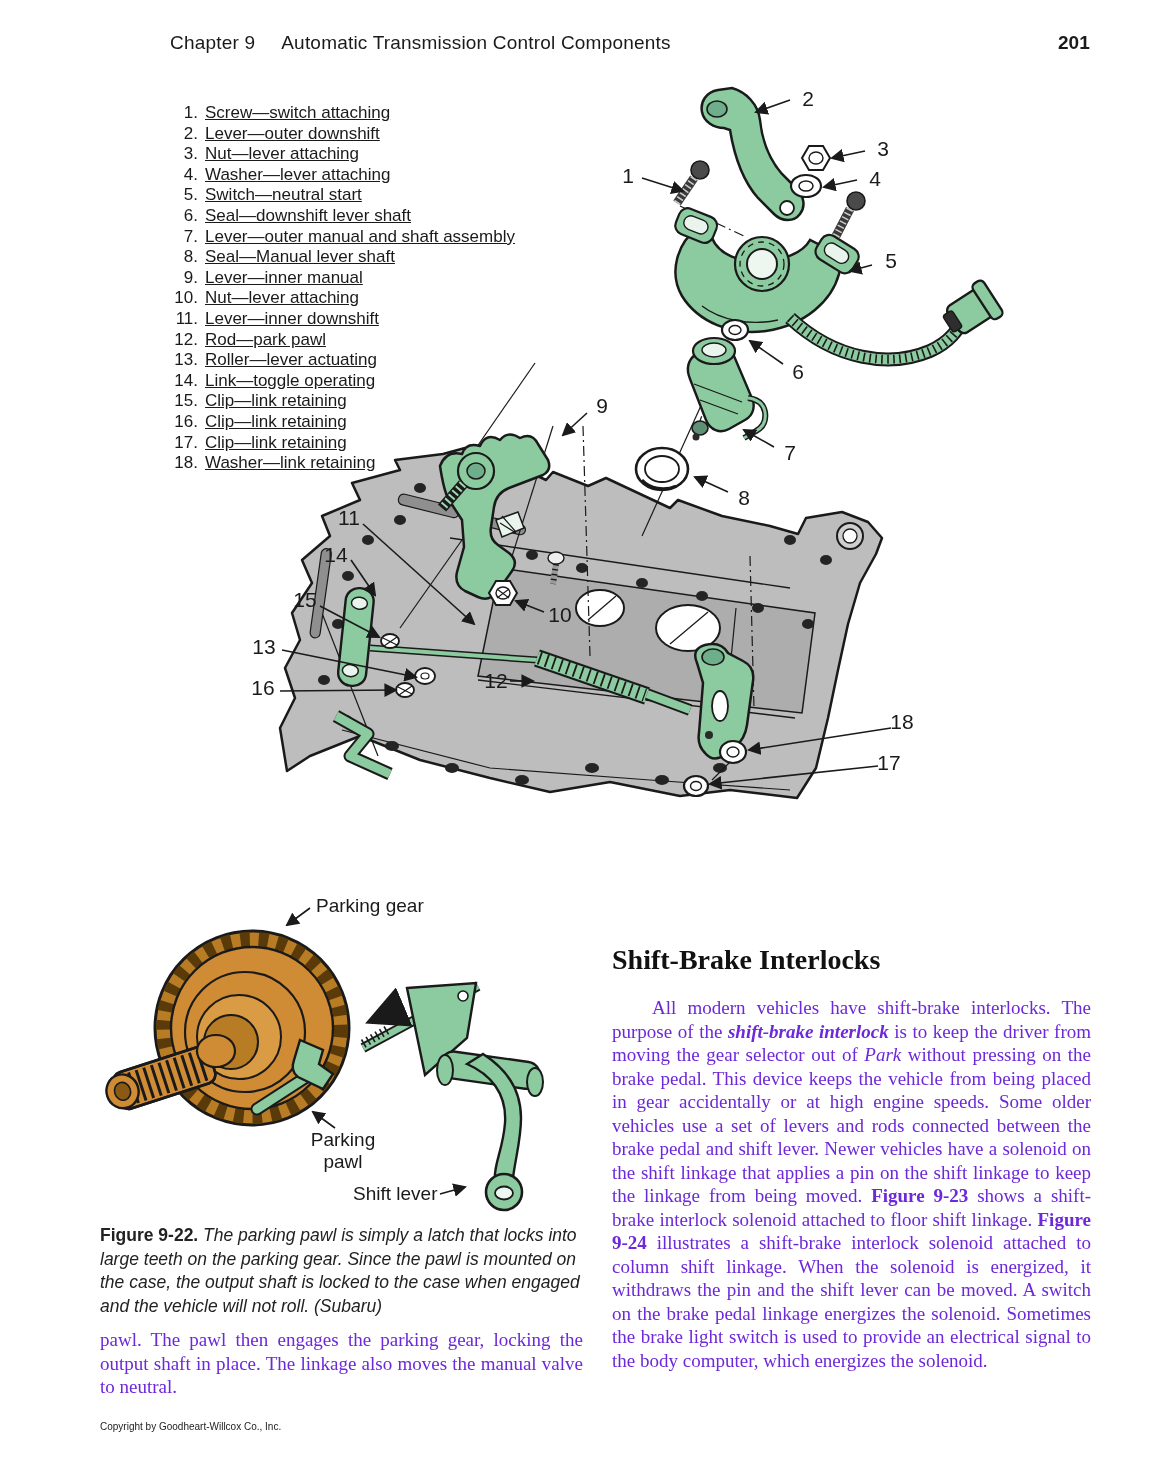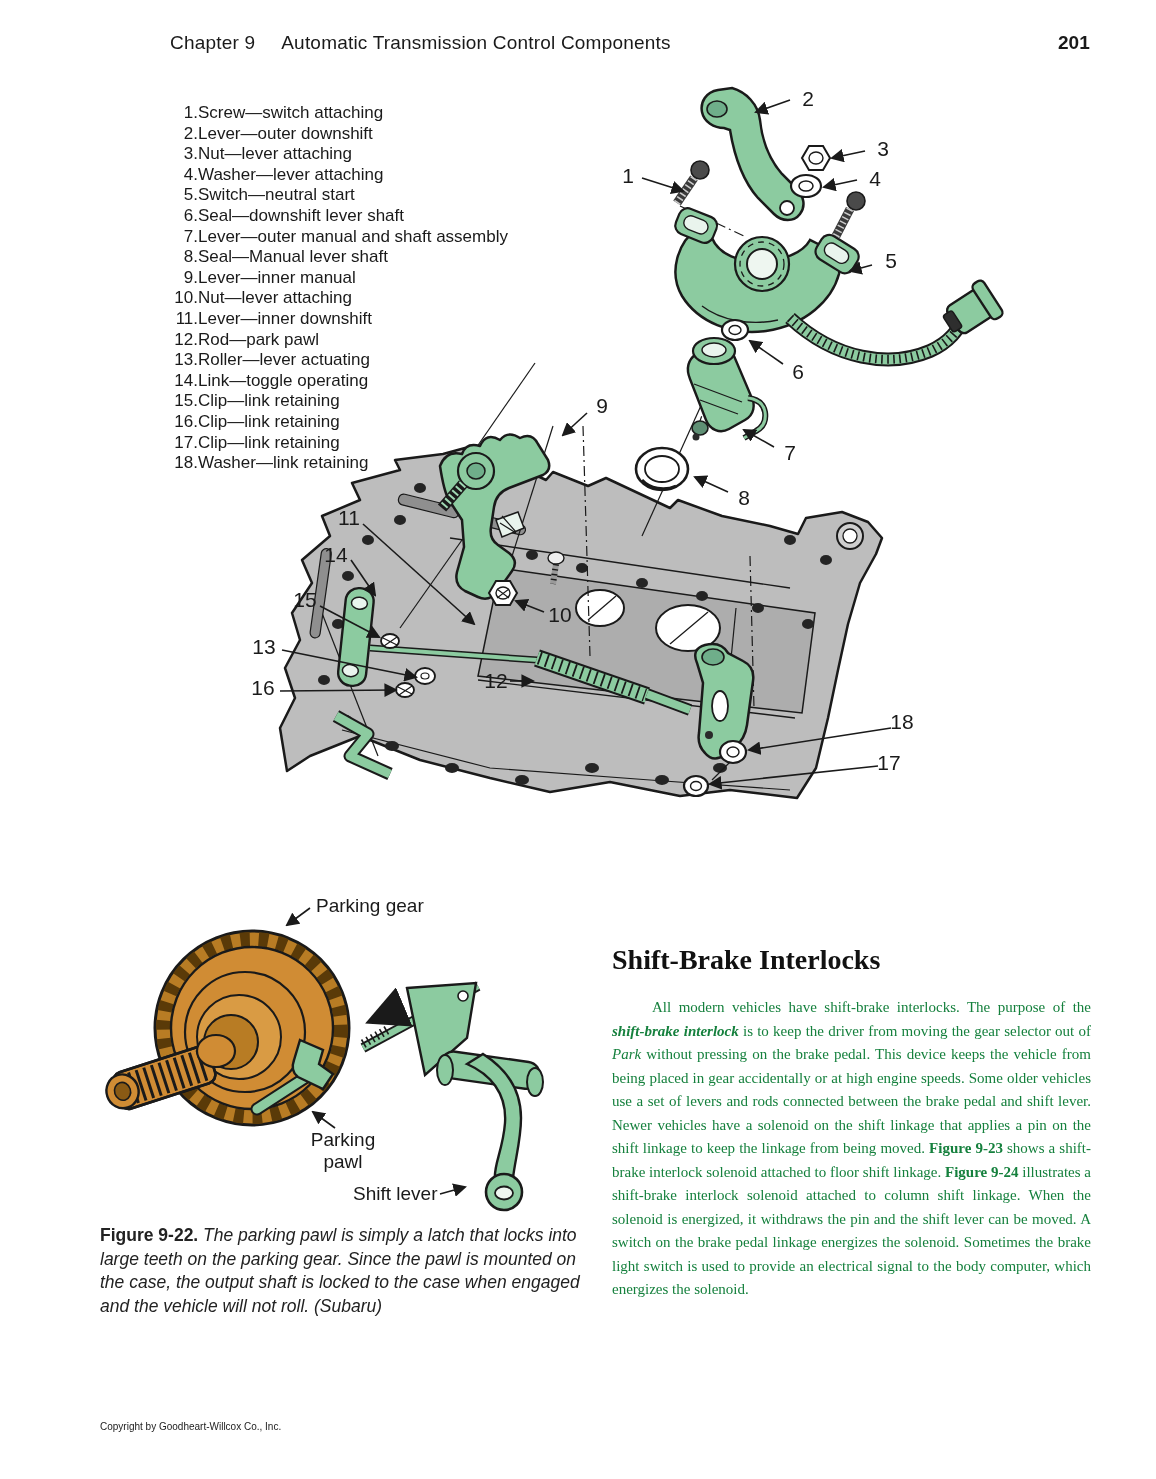--- a/index.html
+++ b/index.html
@@ -6,34 +6,34 @@
   .page{position:relative;width:1156px;height:1479px;background:#ffffff;overflow:hidden;
         font-family:"Liberation Sans",sans-serif;color:#1a1a1a;}
   
   .hdr{position:absolute;top:32px;left:170px;font-weight:normal;font-size:19px;letter-spacing:.2px;}
   .hdr .sp{display:inline-block;width:26px;}
   .pagenum{position:absolute;top:32px;left:1058px;font-weight:bold;font-size:19px;}
   
   .plist{position:absolute;top:103px;left:150px;width:430px;font-size:17px;line-height:20.6px;}
   .plrow{display:flex;}
   .plnum{width:48px;text-align:right;flex:none;}
-  .pllab{margin-left:0;}
+  .pllab{margin-left:7px;text-decoration:underline;}
   
   .fig21{position:absolute;left:250px;top:68px;width:870px;height:748px;}
   .fig22{position:absolute;left:95px;top:878px;width:500px;height:342px;}
   svg text{font-family:"Liberation Sans",sans-serif;}
   .callout{font-size:21px;fill:#1a1a1a;}
   .figlab{font-size:19px;fill:#1a1a1a;}
   
   .cap{position:absolute;font-size:17.5px;line-height:23.5px;color:#222;font-style:italic;}
   .cap .capb{font-style:normal;font-weight:bold;}
   .cap21{left:100px;top:817px;width:1005px;}
   .cap22{left:100px;top:1224px;width:487px;}
   
-  .serif{font-family:"Liberation Serif",serif;font-size:15px;line-height:23.5px;color:#15803d;text-align:justify;}
+  .serif{font-family:"Liberation Serif",serif;font-size:19px;line-height:23.5px;color:#6d28d9;text-align:justify;}
   .leftcol-body{position:absolute;left:100px;top:1328px;width:483px;}
   .rightcol{position:absolute;left:612px;top:944px;width:479px;}
   .rc-head{font-family:"Liberation Serif",serif;font-weight:bold;font-size:28px;color:#111;margin:0 0 20px 0;}
   .rc-para{text-indent:40px;margin:0;}
   .rc-bi{font-weight:bold;font-style:italic;}
   .rc-i{font-style:italic;}
   .rc-b{font-weight:bold;}
   
   .ftr{position:absolute;left:100px;top:1421px;font-size:10px;color:#222;}
 </style>
@@ -433,20 +433,21 @@
     <text class="figlab" x="221" y="34">Parking gear</text>
     <path d="M240,250 L218,234" stroke="#1a1a1a" stroke-width="1.6" fill="none" marker-end="url(#arr2)"></path>
     <text class="figlab" x="248" y="268" text-anchor="middle">Parking</text>
     <text class="figlab" x="248" y="290" text-anchor="middle">pawl</text>
     <path d="M345,316 L370,309" stroke="#1a1a1a" stroke-width="1.6" fill="none" marker-end="url(#arr2)"></path>
     <text class="figlab" x="258" y="322">Shift lever</text>
   </svg>
 
   <div class="cap cap22"><span class="capb">Figure 9-22.</span><span> The parking pawl is simply a latch that locks into large teeth on the parking gear. Since the pawl is mounted on the case, the output shaft is locked to the case when engaged and the vehicle will not roll. (Subaru)</span></div>
 
+  <div class="serif leftcol-body">pawl. The pawl then engages the parking gear, locking the output shaft in place. The linkage also moves the manual valve to neutral.</div>
 
   <div class="rightcol">
     <h2 class="rc-head">Shift-Brake Interlocks</h2>
     <p class="serif rc-para"><span>All modern vehicles have shift-brake interlocks. The purpose of the </span><span class="rc-bi">shift-brake interlock</span><span> is to keep the driver from moving the gear selector out of </span><span class="rc-i">Park</span><span> without pressing on the brake pedal. This device keeps the vehicle from being placed in gear accidentally or at high engine speeds. Some older vehicles use a set of levers and rods connected between the brake pedal and shift lever. Newer vehicles have a solenoid on the shift linkage that applies a pin on the shift linkage to keep the linkage from being moved. </span><span class="rc-b">Figure 9-23</span><span> shows a shift-brake interlock solenoid attached to floor shift linkage. </span><span class="rc-b">Figure 9-24</span><span> illustrates a shift-brake interlock solenoid attached to column shift linkage. When the solenoid is energized, it withdraws the pin and the shift lever can be moved. A switch on the brake pedal linkage energizes the solenoid. Sometimes the brake light switch is used to provide an electrical signal to the body computer, which energizes the solenoid.</span></p>
   </div>
 
   <div class="ftr">Copyright by Goodheart-Willcox Co., Inc.</div>
 
 </div>
 

